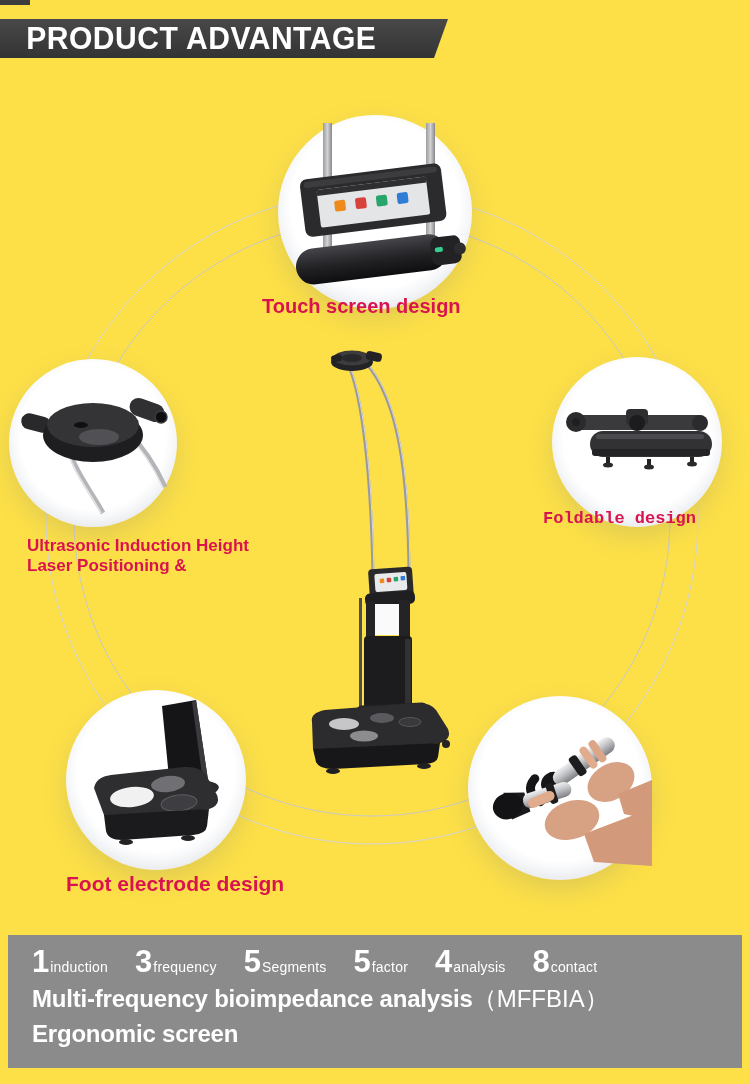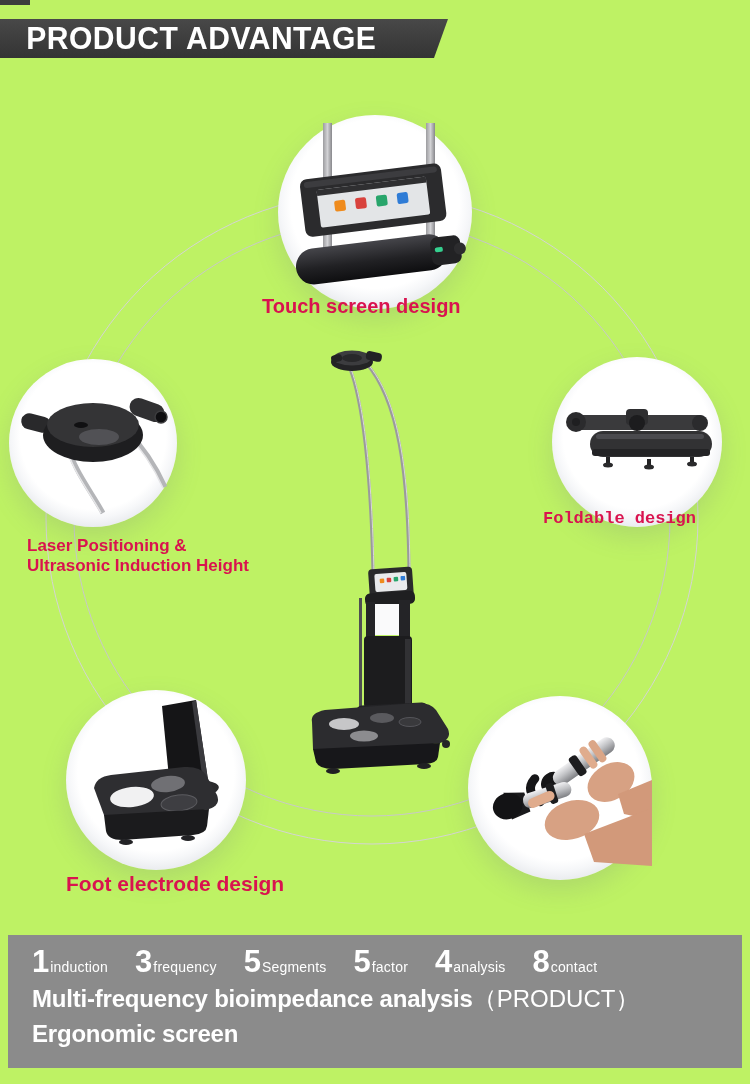--- a/index.html
+++ b/index.html
@@ -1,18 +1,18 @@
 <!DOCTYPE html>
 <html><head>
 <meta charset="utf-8">
 <style>
   * { margin:0; padding:0; box-sizing:border-box; }
   html,body { background:#ffffff; }
   .page {
-    position:relative; width:750px; height:1084px; background:#bef264;
+    position:relative; width:750px; height:1084px; background:#fde047;
     overflow:hidden; font-family:"Liberation Sans", sans-serif;
   }
   
   .corner-notch { position:absolute; left:0; top:0; width:30px; height:5px; background:#3d3d3d; }
   .banner {
     position:absolute; left:0; top:19px; width:448px; height:39px;
     background:linear-gradient(180deg,#484848 0%,#343434 100%);
     clip-path:polygon(0 0,100% 0,calc(100% - 14px) 100%,0 100%);
     display:flex; align-items:center;
   }
@@ -164,22 +164,22 @@
       <rect x="12" y="56" width="30" height="16" rx="8" fill="#29292b" transform="rotate(14 27 64)"></rect>
       <rect x="120" y="42" width="36" height="18" rx="9" fill="#303032" transform="rotate(20 138 51)"></rect>
       <circle cx="152" cy="58" r="6" fill="#0e0e10" stroke="#3c3c3e" stroke-width="1.5"></circle>
       <ellipse cx="84" cy="76" rx="50" ry="27" fill="#1e1e20"></ellipse>
       <ellipse cx="84" cy="66" rx="46" ry="22" fill="#343436"></ellipse>
       <ellipse cx="90" cy="78" rx="20" ry="8" fill="#515155"></ellipse>
       <ellipse cx="72" cy="66" rx="7" ry="3" fill="#101012"></ellipse>
     </svg>
   </div>
   <div class="callout-label" style="left:27px; top:536px; font-size:17px; line-height:20px;">
+    <div>Ultrasonic Induction Height</div>
     <div>Laser Positioning &amp;</div>
-    <div>Ultrasonic Induction Height</div>
   </div>
 
   <div class="bubble" style="left:552px; top:357px; width:170px; height:170px;">
     <svg width="170" height="170" viewBox="0 0 170 170">
       <rect x="16" y="58" width="138" height="15" rx="7" fill="#3a3a3c"></rect>
       <circle cx="24" cy="65" r="10" fill="#2b2b2d"></circle>
       <circle cx="24" cy="65" r="4" fill="#1f1f21"></circle>
       <rect x="74" y="52" width="22" height="16" rx="4" fill="#2e2e30"></rect>
       <circle cx="85" cy="66" r="8" fill="#1c1c1e"></circle>
       <circle cx="148" cy="66" r="8" fill="#2b2b2d"></circle>
@@ -266,18 +266,18 @@
       <span class="feature">
         <span class="feature-number">4</span>
         <span class="feature-word">analysis</span>
       </span>
       <span class="feature">
         <span class="feature-number">8</span>
         <span class="feature-word">contact</span>
       </span>
     </div>
     <div class="footer-line2">
-      <span>Multi-frequency bioimpedance analysis</span><span class="paren">（PRODUCT）</span>
+      <span>Multi-frequency bioimpedance analysis</span><span class="paren">（MFFBIA）</span>
     </div>
     <div class="footer-line3">Ergonomic screen</div>
   </div>
 
 </div>
 
 </body></html>

